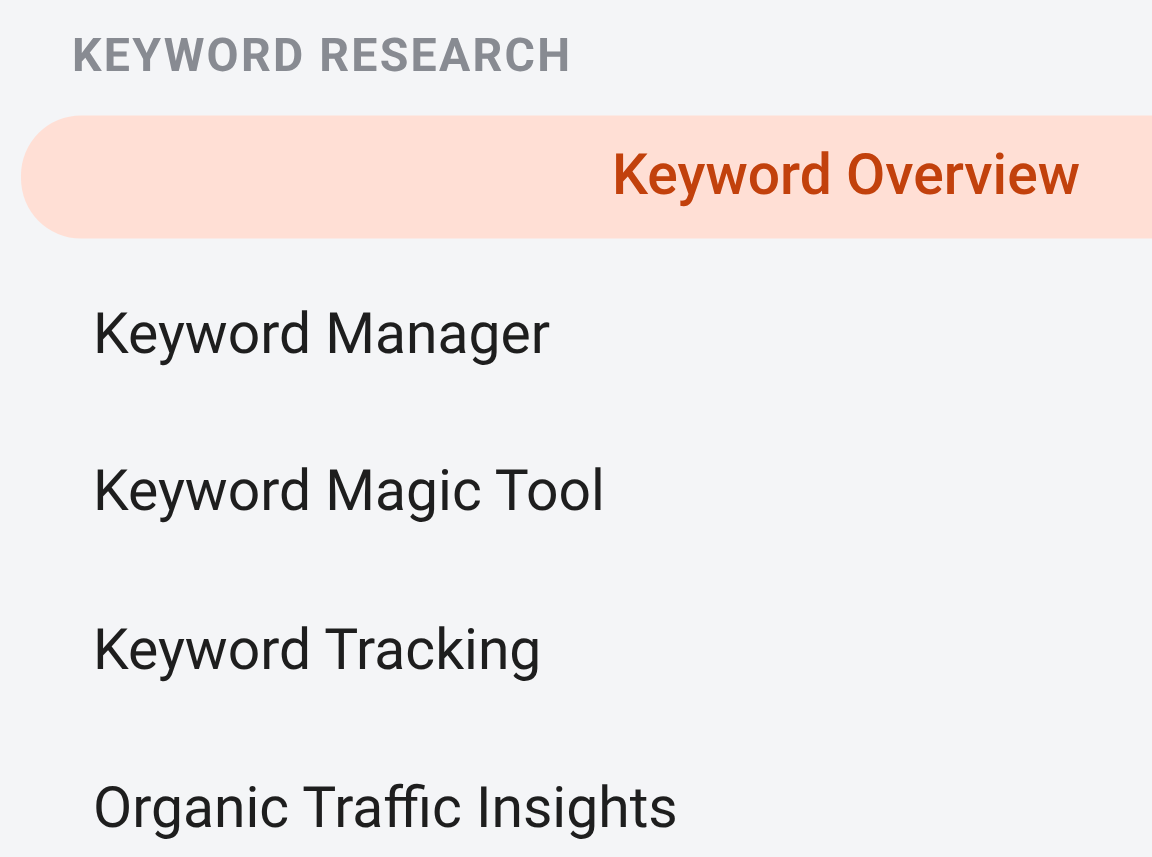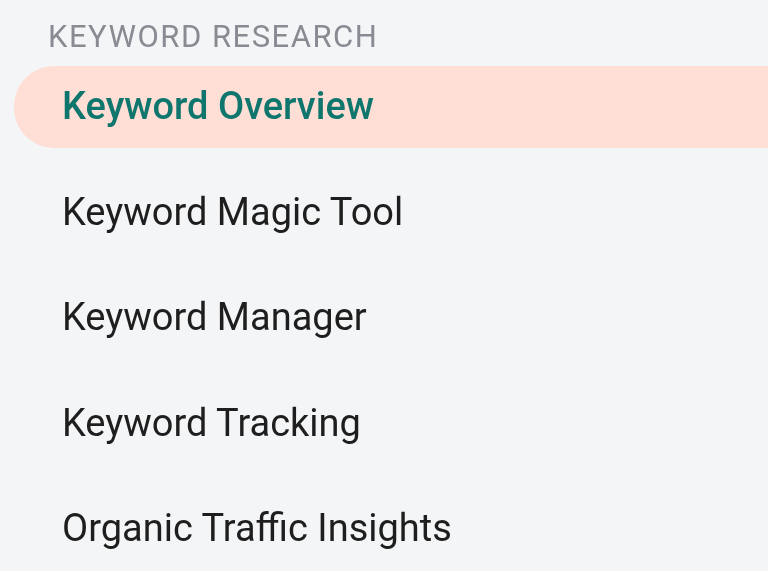--- a/index.html
+++ b/index.html
@@ -13,53 +13,54 @@
       width: 768px;
       height: 571px;
       overflow: hidden;
     }
     .nav-container {
       padding-top: 18px;
       padding-left: 0;
     }
     .section-header {
       font-size: 31px;
-      font-weight: 400;
+      font-weight: 700;
       color: #888b92;
       letter-spacing: 1.5px;
       padding-left: 48px;
-      margin-bottom: 11px;
+      margin-bottom: 22px;
     }
     .nav-list {
       list-style: none;
       display: flex;
       flex-direction: column;
       gap: 24px;
     }
     .nav-item {
       font-size: 38px;
       font-weight: 400;
       color: #1e1e1e;
       padding: 18px 48px;
       cursor: pointer;
       border-radius: 40px 0 0 40px;
       margin-left: 14px;
       line-height: 1.2;
     }
     .nav-item.active {
       background-color: #ffdfd5;
-      color: #0f766e;
+      color: #c2410c;
       font-weight: 500;
+      text-align: right;
     }
   </style>
 </head>
 <body>
 
 <nav class="nav-container">
   <div class="section-header">KEYWORD RESEARCH</div>
   <ul class="nav-list">
     <li class="nav-item active">Keyword Overview</li>
+    <li class="nav-item">Keyword Manager</li>
     <li class="nav-item">Keyword Magic Tool</li>
-    <li class="nav-item">Keyword Manager</li>
     <li class="nav-item">Keyword Tracking</li>
     <li class="nav-item">Organic Traffic Insights</li>
   </ul>
 </nav>
 
 </body></html>

